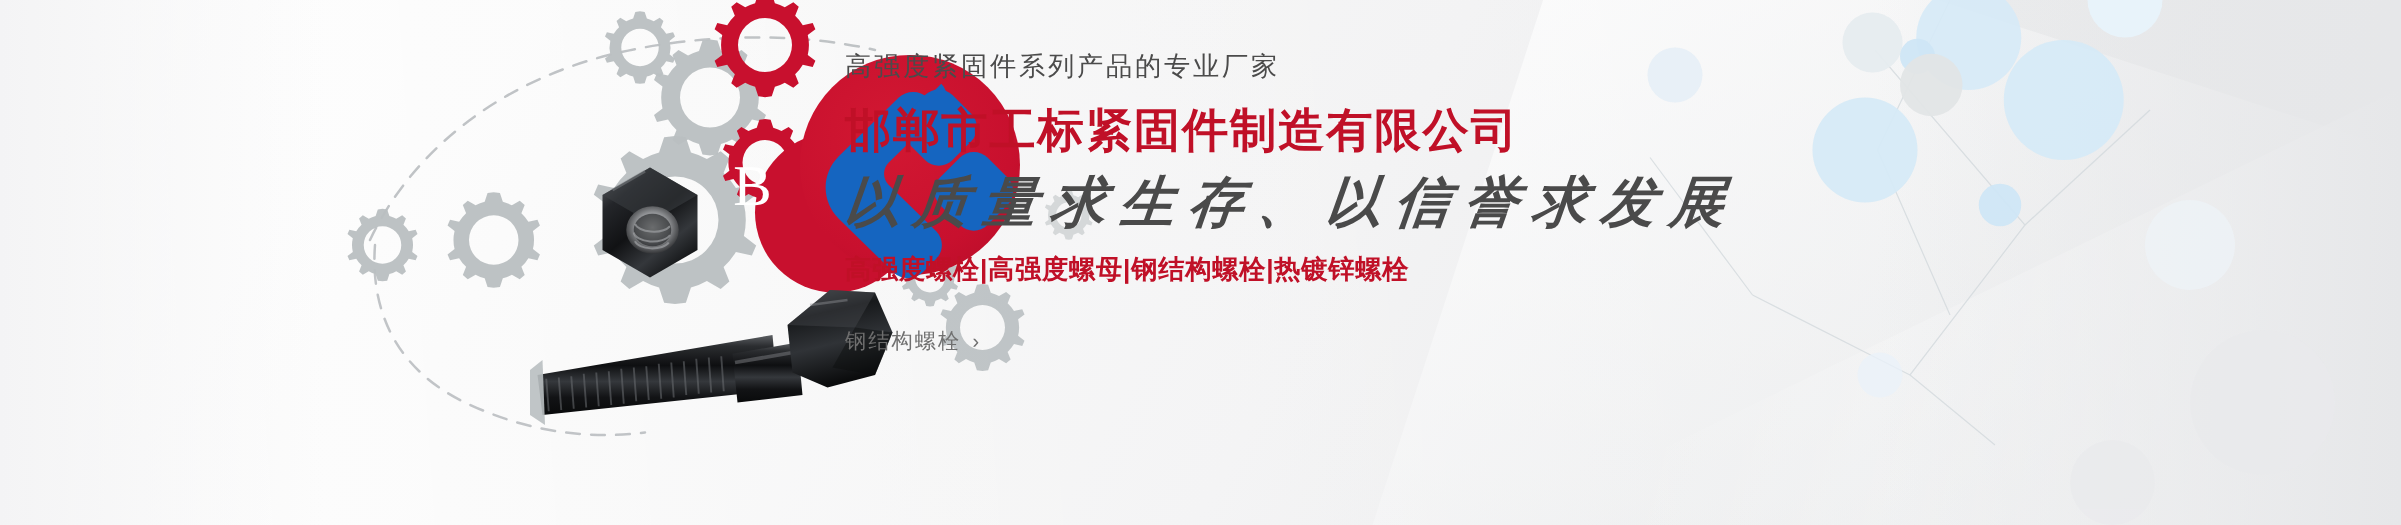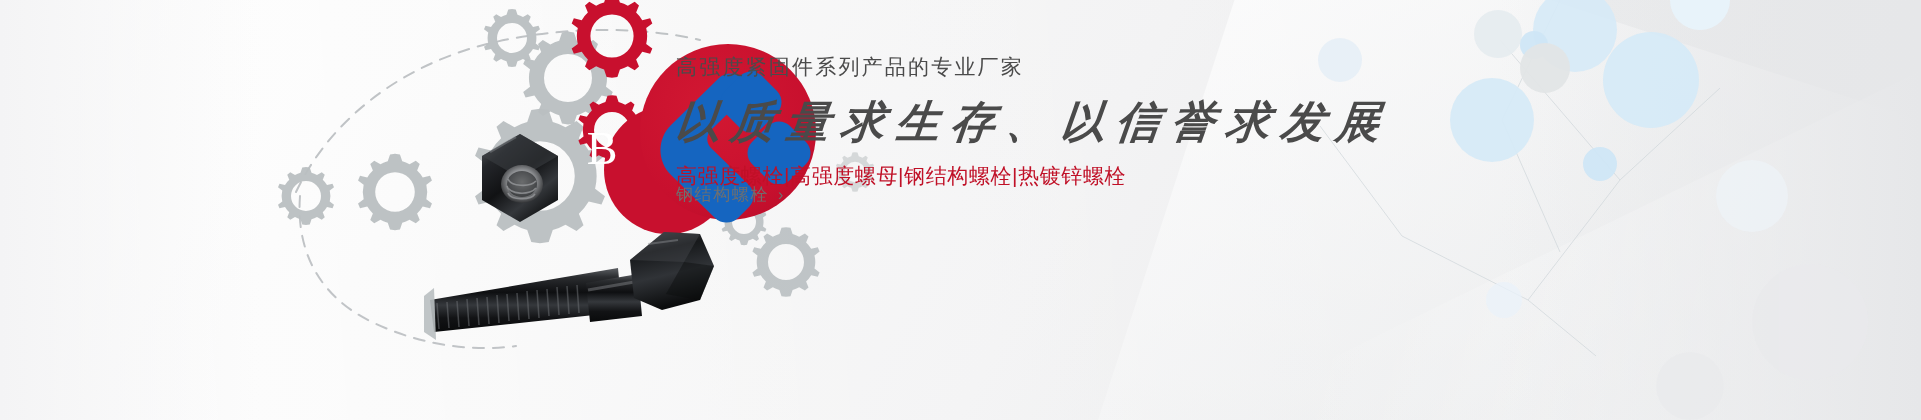--- a/index.html
+++ b/index.html
@@ -54,21 +54,21 @@
     background: linear-gradient(270deg, #e6e7e9 0%, rgba(230,231,233,0) 100%);
     pointer-events: none;
   }
 
   .layer { position: absolute; left: 0; top: 0; width: 1921px; height: 420px; pointer-events: none; }
 
   
   .text-block {
     position: absolute;
     left: 676px;
-    top: 56px;
+    top: 43px;
     width: 820px;
     z-index: 40;
   }
   .tagline {
     font-size: 21px;
     color: #4b4b4b;
     letter-spacing: 2.2px;
     line-height: 1;
     margin-bottom: 22px;
     white-space: nowrap;
@@ -90,25 +90,26 @@
     color: #4a4a4a;
     letter-spacing: 11px;
     line-height: 1.1;
     white-space: nowrap;
     margin-bottom: 18px;
     transform: skewX(-6deg);
     transform-origin: left center;
   }
   .keywords {
     font-size: 21px;
-    font-weight: normal;
+    font-weight: bold;
     color: #c01027;
     letter-spacing: 0.6px;
     line-height: 1;
     white-space: nowrap;
+    margin-bottom: 38px;
   }
   .more-link {
     display: inline-block;
     font-size: 17px;
     color: #6f6f6f;
     letter-spacing: 1.6px;
     text-decoration: none;
     line-height: 1;
     cursor: pointer;
   }
@@ -327,20 +328,21 @@
       <circle cx="1690" cy="386" r="34"></circle>
     </g>
   </svg>
 
   <div class="logo-wrap">
     <div class="logo-letter">B</div>
   </div>
 
   <div class="text-block">
     <div class="tagline">高强度紧固件系列产品的专业厂家</div>
+    <div class="company-name">邯郸市工标紧固件制造有限公司</div>
     <div class="slogan">以质量求生存、以信誉求发展</div>
     <div class="keywords">高强度螺栓|高强度螺母|钢结构螺栓|热镀锌螺栓</div>
     <a class="more-link" href="#">
       <span>钢结构螺栓</span><span class="chev">›</span>
     </a>
   </div>
 
 </div>
 
 </body></html>

